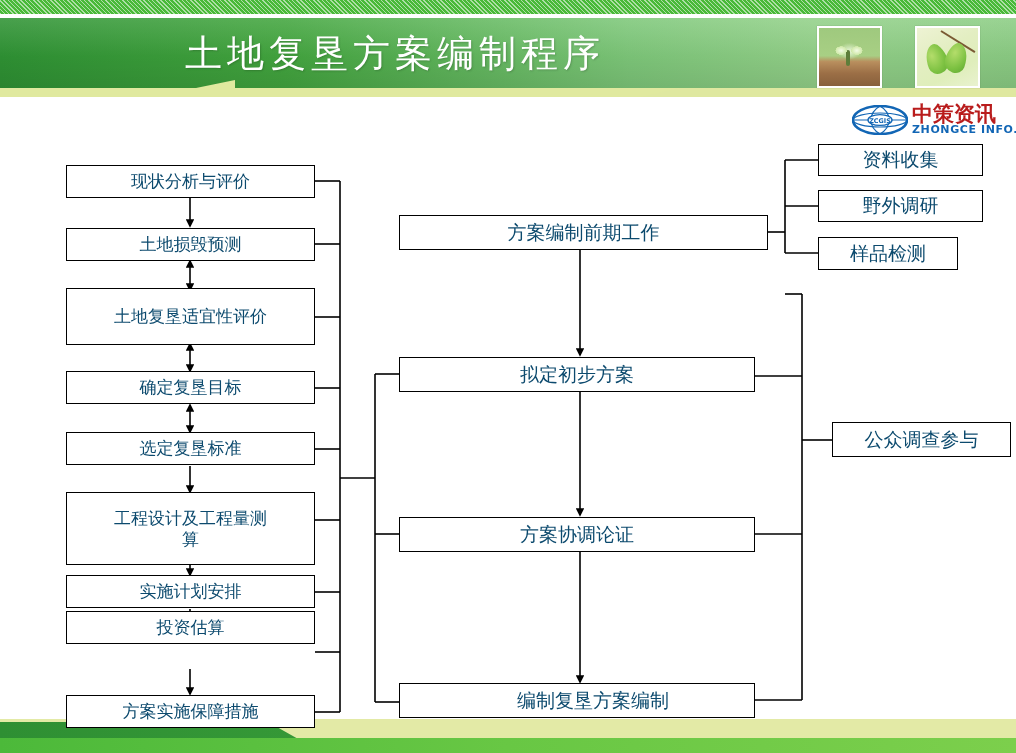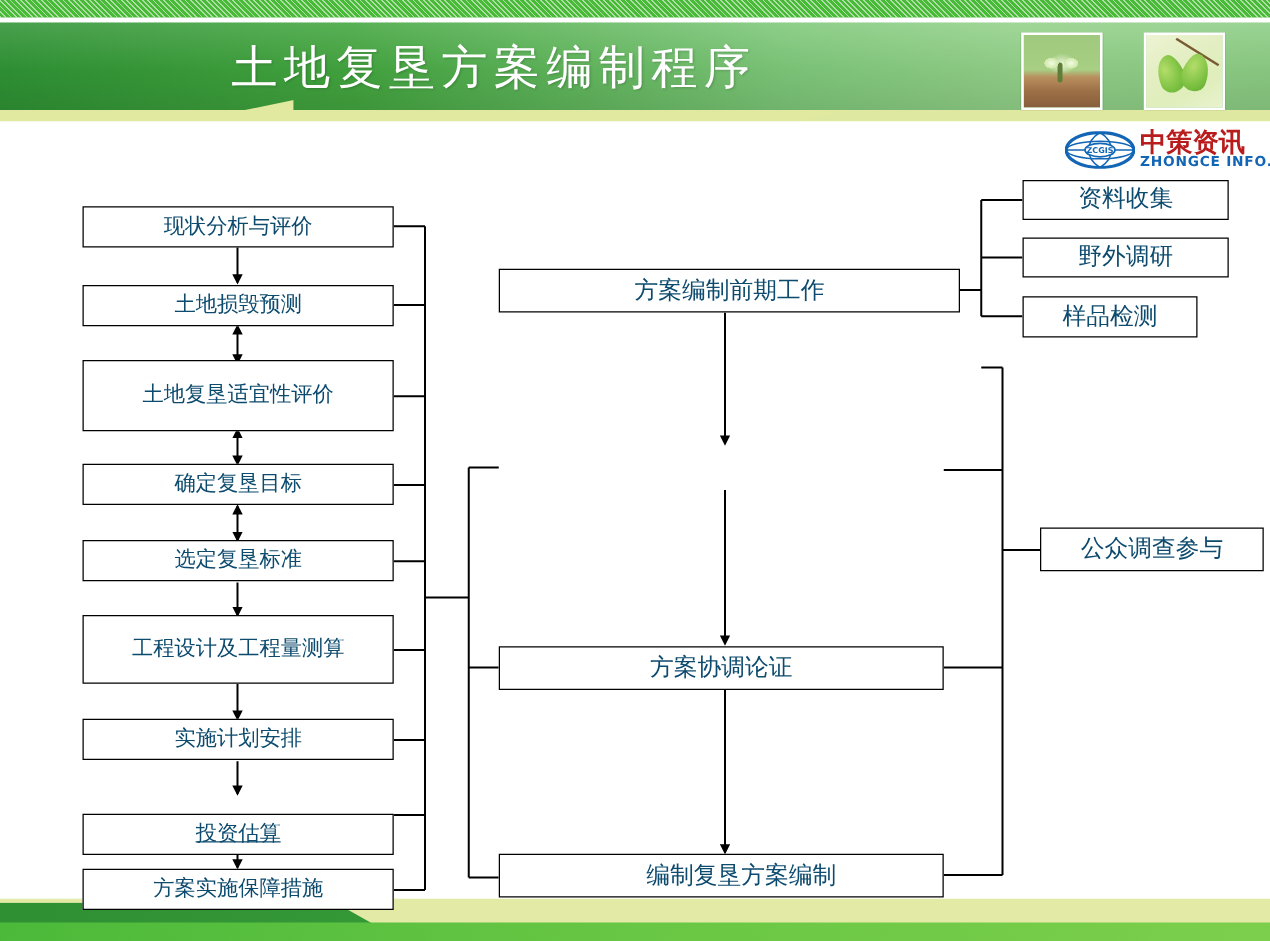--- a/index.html
+++ b/index.html
@@ -229,29 +229,30 @@
     </svg>
 
     <div class="node" style="left:66px;top:165px;width:249px;height:33px;">现状分析与评价</div>
     <div class="node" style="left:66px;top:228px;width:249px;height:33px;">土地损毁预测</div>
     <div class="node two-line" style="left:66px;top:288px;width:249px;height:57px;flex-direction:row;">
       <span>土地复垦</span>
       <span>适宜性评价</span>
     </div>
     <div class="node" style="left:66px;top:371px;width:249px;height:33px;">确定复垦目标</div>
     <div class="node" style="left:66px;top:432px;width:249px;height:33px;">选定复垦标准</div>
-    <div class="node two-line" style="left:66px;top:492px;width:249px;height:55px;flex-direction:row;">
+    <div class="node two-line" style="left:66px;top:492px;width:249px;height:73px;flex-direction:column;">
       <span>工程设计及工程量测</span>
       <span>算</span>
     </div>
     <div class="node" style="left:66px;top:575px;width:249px;height:33px;">实施计划安排</div>
-    <div class="node" style="left:66px;top:651px;width:249px;height:33px;text-decoration:underline;">投资估算</div>
+    <div class="node" style="left:66px;top:611px;width:249px;height:33px;">投资估算</div>
     <div class="node" style="left:66px;top:695px;width:249px;height:33px;">方案实施保障措施</div>
 
     <div class="node big" style="left:399px;top:215px;width:369px;height:35px;">方案编制前期工作</div>
+    <div class="node big" style="left:399px;top:357px;width:356px;height:35px;">拟定初步方案</div>
     <div class="node big" style="left:399px;top:517px;width:356px;height:35px;">方案协调论证</div>
     <div class="node big" style="left:399px;top:683px;width:356px;height:35px;padding-left:32px;">编制复垦方案编制</div>
 
     <div class="node big" style="left:818px;top:144px;width:165px;height:32px;">资料收集</div>
     <div class="node big" style="left:818px;top:190px;width:165px;height:32px;">野外调研</div>
     <div class="node big" style="left:818px;top:237px;width:140px;height:33px;">样品检测</div>
     <div class="node big" style="left:832px;top:422px;width:179px;height:35px;">公众调查参与</div>
   </div>
 
   <div class="footer-pale"></div>

